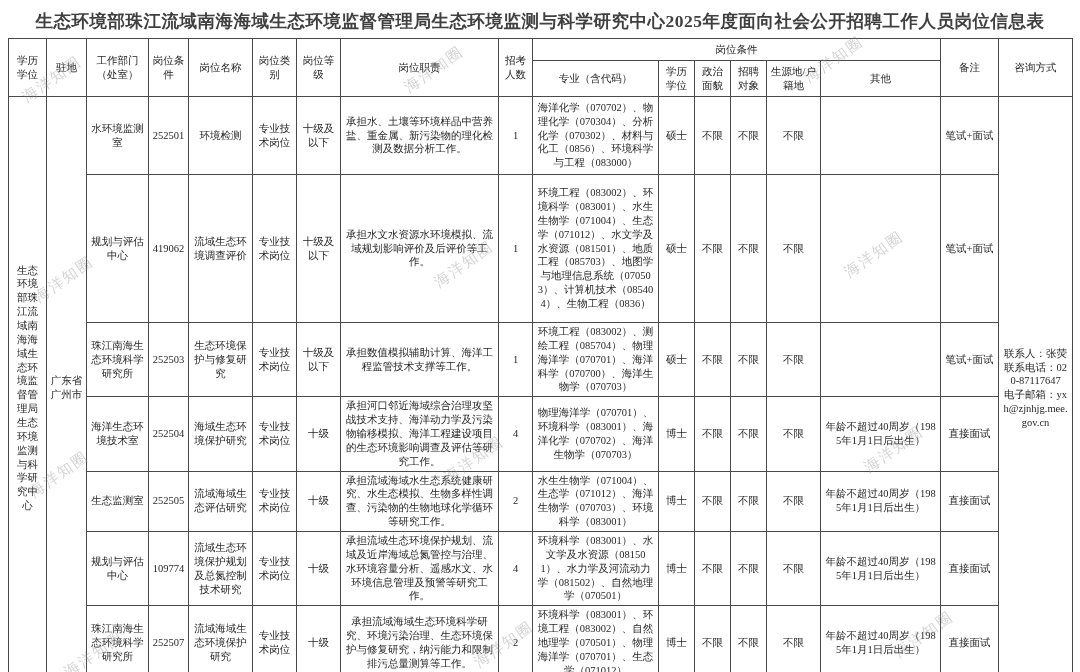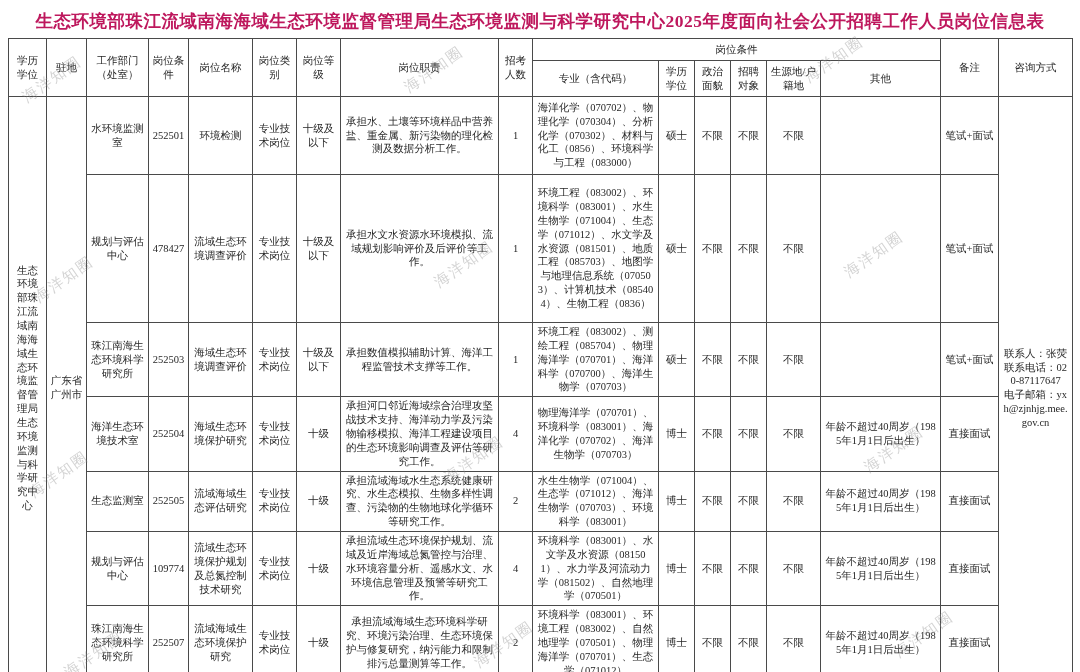--- a/index.html
+++ b/index.html
@@ -1,21 +1,21 @@
 <!DOCTYPE html>
 <html><head>
 <meta charset="utf-8">
 <style>
   html,body{margin:0;padding:0;}
   body{
     width:1080px;height:672px;background:#ffffff;position:relative;overflow:hidden;
     font-family:"Liberation Serif","DejaVu Serif",serif;color:#222;
   }
   .page-title{
-    text-align:center;font-weight:bold;font-size:17.5px;color:#be185d;
+    text-align:center;font-weight:bold;font-size:17.5px;color:#404040;
     padding:9px 4px 5px 4px;letter-spacing:.5px;
   }
   table.job-table{
     border-collapse:collapse;table-layout:fixed;width:1064px;margin:0 8px;
   }
   .job-table th,.job-table td{
     border:1px solid #4a4a4a;padding:2px 3px;font-size:10.5px;line-height:1.32;
     text-align:center;vertical-align:middle;overflow:hidden;word-break:break-all;
     font-weight:normal;color:#262626;
   }
@@ -117,40 +117,40 @@
     <td>笔试+面试</td>
     <td class="merge-contact c-contact" rowspan="7">
       <div>联系人：张荧</div>
       <div>联系电话：020-87117647</div>
       <div>电子邮箱：yxh@zjnhjg.mee.gov.cn</div>
     </td>
   </tr>
       <tr>
 
     <td>规划与评估中心</td>
-    <td>478427</td>
+    <td>419062</td>
     <td>流域生态环境调查评价</td>
     <td>专业技术岗位</td>
     <td>十级及以下</td>
     <td class="left">承担水文水资源水环境模拟、流域规划影响评价及后评价等工作。</td>
     <td>1</td>
     <td class="left">环境工程（083002）、环境科学（083001）、水生生物学（071004）、生态学（071012）、水文学及水资源（081501）、地质工程（085703）、地图学与地理信息系统（070503）、计算机技术（085404）、生物工程（0836）</td>
     <td>硕士</td>
     <td>不限</td>
     <td>不限</td>
     <td>不限</td>
     <td class="left"></td>
     <td>笔试+面试</td>
 
   </tr>
       <tr>
 
     <td>珠江南海生态环境科学研究所</td>
     <td>252503</td>
-    <td>海域生态环境调查评价</td>
+    <td>生态环境保护与修复研究</td>
     <td>专业技术岗位</td>
     <td>十级及以下</td>
     <td class="left">承担数值模拟辅助计算、海洋工程监管技术支撑等工作。</td>
     <td>1</td>
     <td class="left">环境工程（083002）、测绘工程（085704）、物理海洋学（070701）、海洋科学（070700）、海洋生物学（070703）</td>
     <td>硕士</td>
     <td>不限</td>
     <td>不限</td>
     <td>不限</td>
     <td class="left"></td>

